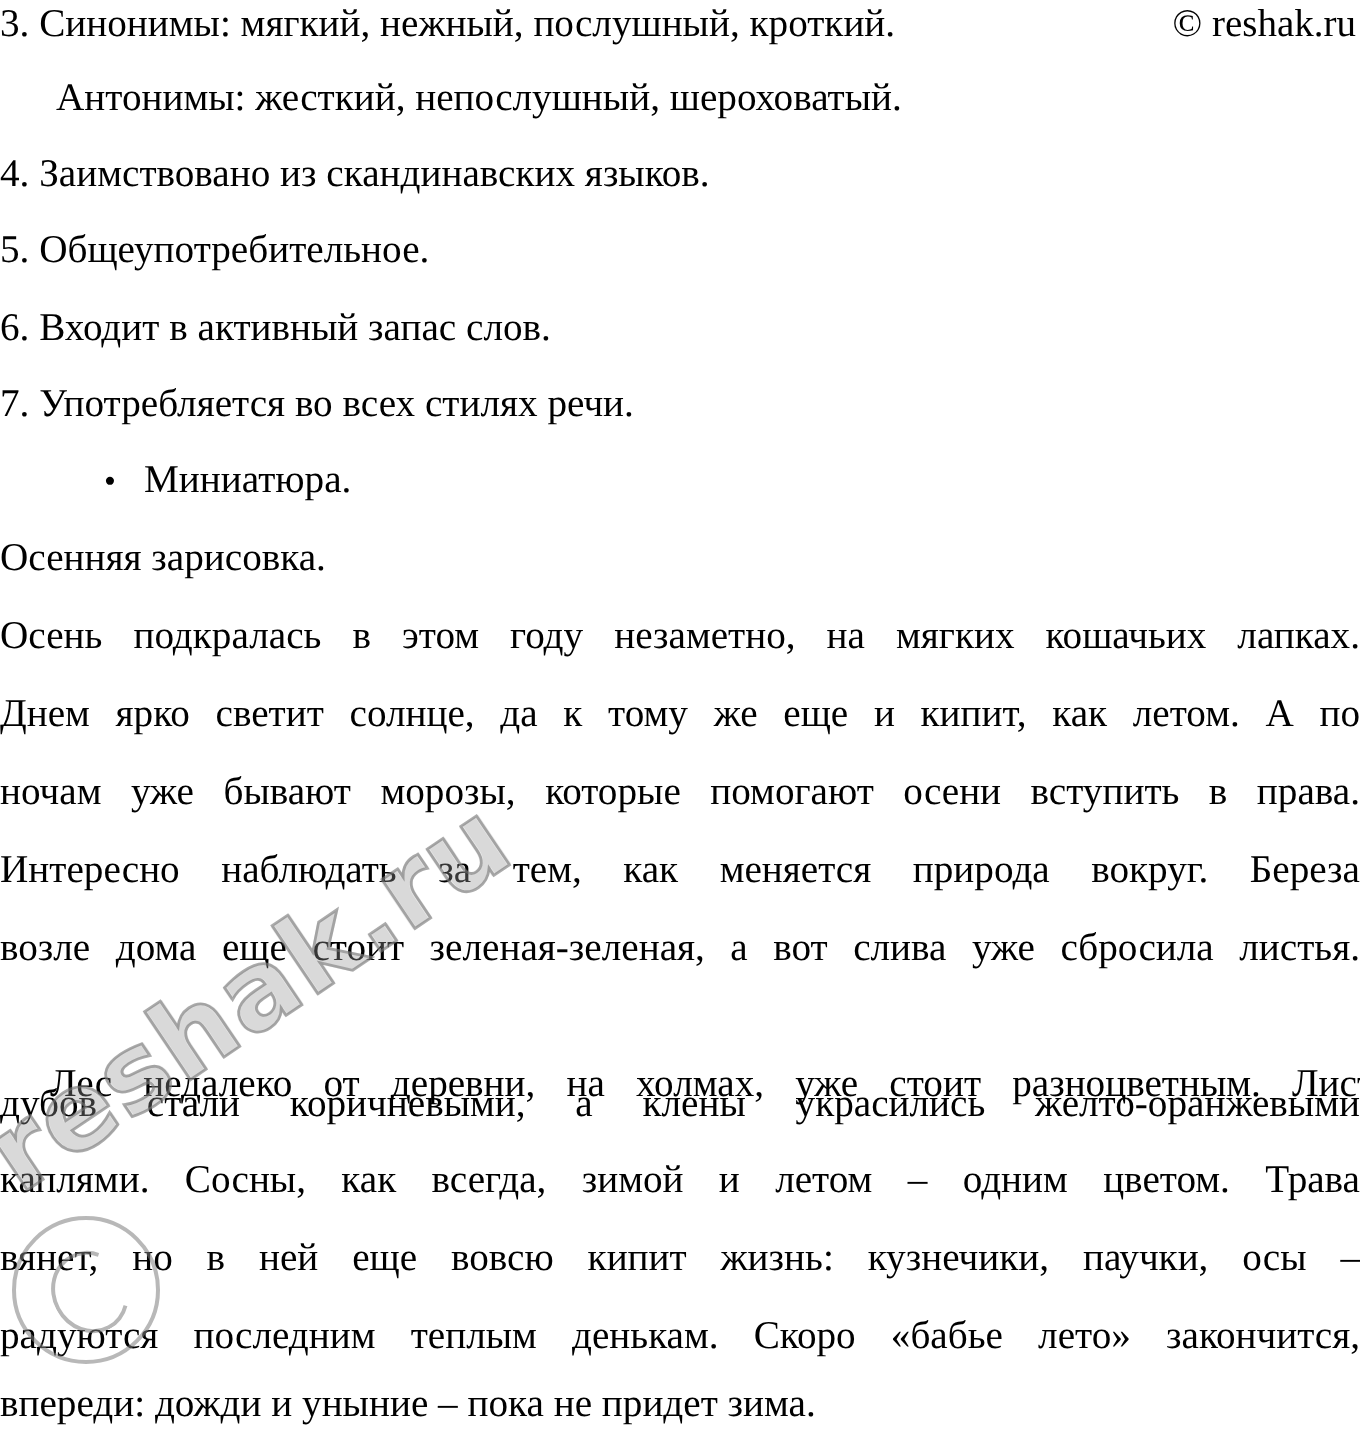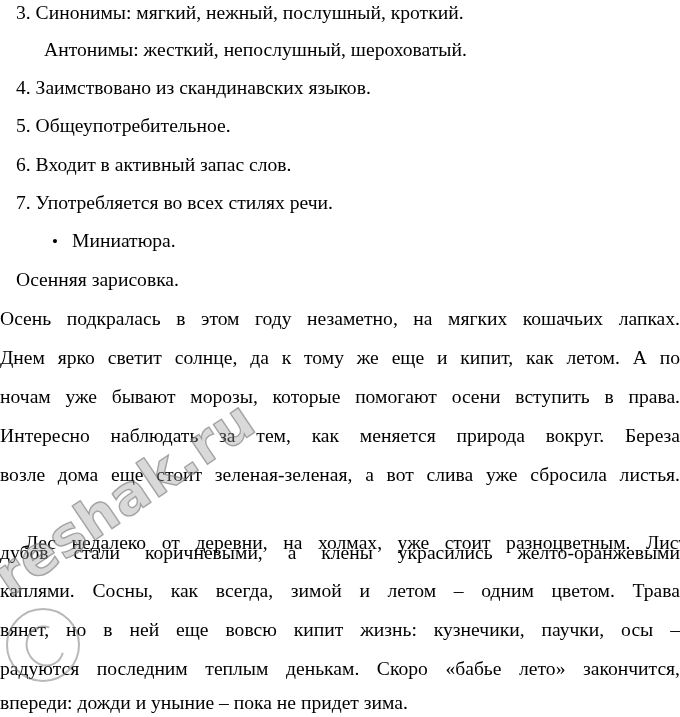--- a/index.html
+++ b/index.html
@@ -89,21 +89,21 @@
 
   
   .content {
     position: relative;
     z-index: 2;
     padding: 0;
   }
 
   .line {
     position: absolute;
-    left: 16px;
+    left: 0;
     width: 582px;
     font-size: 19.6px;
     line-height: 26px;
     white-space: nowrap;
   }
 
   
   .jline {
     position: absolute;
     left: 0;
@@ -145,20 +145,21 @@
 </head>
 <body>
 
 <div id="page">
 
   <div class="watermark-layer">
     <div class="wm-text">reshak.ru</div>
     <div class="wm-copy"></div>
   </div>
 
+  <div class="header-credit">© reshak.ru</div>
 
   <div class="content">
 
     <div class="line" style="top:0px;">3. Синонимы: мягкий, нежный, послушный, кроткий.</div>
     <div class="line" style="top:37px;margin-left:28px;">Антонимы: жесткий, непослушный, шероховатый.</div>
     <div class="line" style="top:75px;">4. Заимствовано из скандинавских языков.</div>
     <div class="line" style="top:113px;">5. Общеупотребительное.</div>
     <div class="line" style="top:152px;">6. Входит в активный запас слов.</div>
     <div class="line" style="top:190px;">7. Употребляется во всех стилях речи.</div>
 

